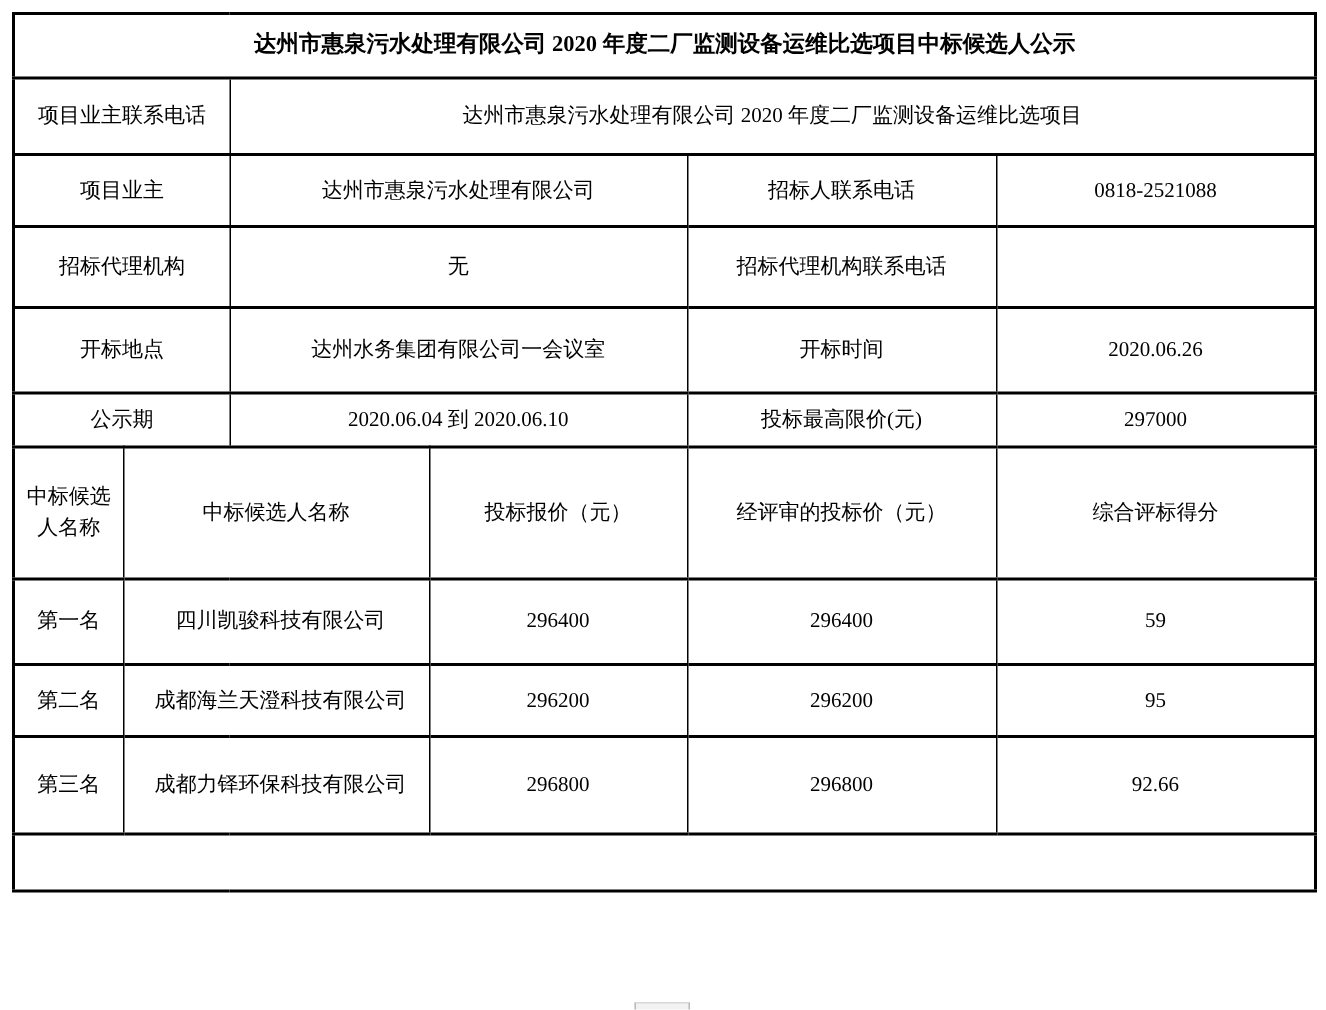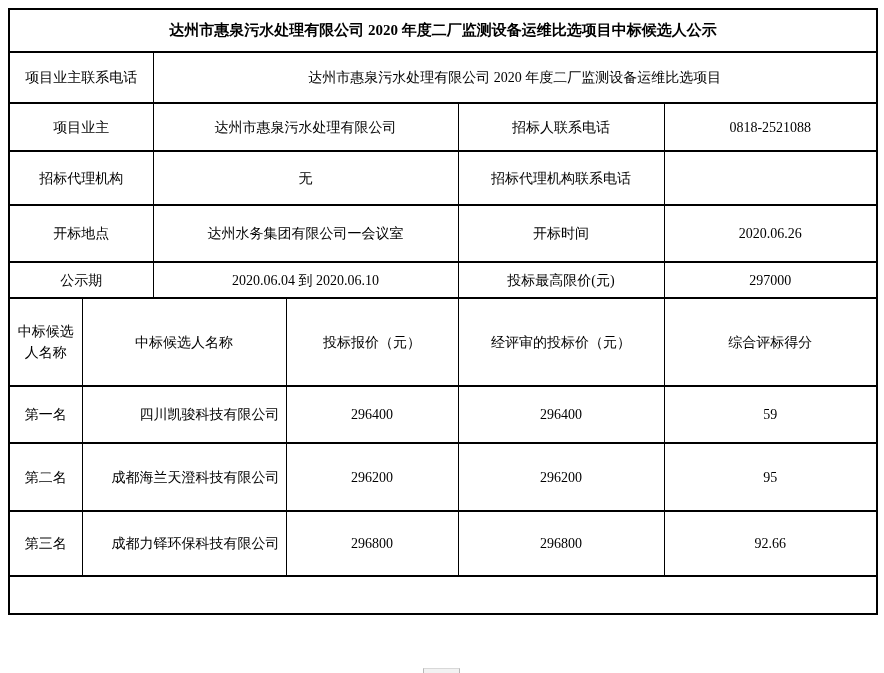--- a/index.html
+++ b/index.html
@@ -32,21 +32,21 @@
     overflow: hidden;
     word-break: break-word;
   }
   .doc-table td.title-cell {
     font-size: 15px;
     font-weight: bold;
     border: none;
     padding: 2px 24px;
   }
   .doc-table td.name-cell {
-    text-align: right;
+    text-align: center;
     padding-left: 12px;
   }
   .doc-table td.empty-cell {
     border-left: none; border-right: none;
   }
   .rank-head-cell { padding: 2px 8px; }
   .footer-tab {
     position: absolute;
     left: 423px; top: 668px;
     width: 37px; height: 8px;
@@ -117,21 +117,21 @@
   </tr>
 
   <tr style="height:57px">
     <td>第一名</td>
     <td colspan="2" class="name-cell">四川凯骏科技有限公司</td>
     <td>296400</td>
     <td>296400</td>
     <td>59</td>
   </tr>
 
-  <tr style="height:68px">
+  <tr style="height:48px">
     <td>第二名</td>
     <td colspan="2" class="name-cell">成都海兰天澄科技有限公司</td>
     <td>296200</td>
     <td>296200</td>
     <td>95</td>
   </tr>
 
   <tr style="height:65px">
     <td>第三名</td>
     <td colspan="2" class="name-cell">成都力铎环保科技有限公司</td>

